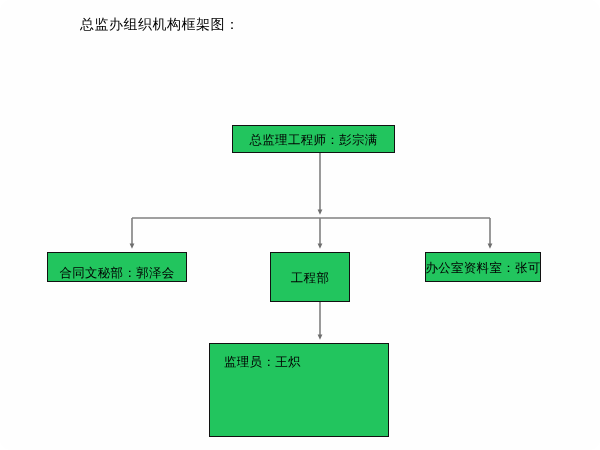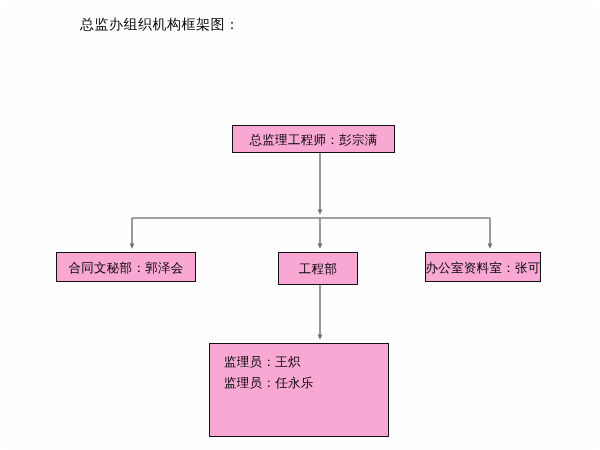--- a/index.html
+++ b/index.html
@@ -28,48 +28,48 @@
     font-size: 14px;
     line-height: 20px;
     letter-spacing: 0.5px;
     color: #000;
     white-space: nowrap;
   }
   .node {
     position: absolute;
     box-sizing: border-box;
     border: 1px solid #111111;
-    background: #f9a8d4;
+    background: #22c55e;
     display: flex;
     align-items: center;
     justify-content: center;
     font-size: 12.5px;
     line-height: 17px;
     letter-spacing: 0.3px;
     color: #000000;
     white-space: nowrap;
   }
   #node-chief {
     left: 232px;
     top: 125px;
     width: 163px;
     height: 28px;
   }
   #node-contract {
-    left: 56px;
+    left: 47px;
     top: 252px;
     width: 140px;
     height: 30px;
+    align-items: flex-end;
   }
   #node-engineering {
     left: 270px;
     top: 252px;
     width: 80px;
-    height: 33px;
-    margin-left: 8px;
+    height: 50px;
   }
   #node-office {
     left: 425px;
     top: 252px;
     width: 116px;
     height: 30px;
   }
   #node-supervisors {
     left: 209px;
     top: 343px;
@@ -132,16 +132,15 @@
   <div class="node" id="node-engineering">
     <span>工程部</span>
   </div>
 
   <div class="node" id="node-office">
     <span>办公室资料室：张可</span>
   </div>
 
   <div class="node" id="node-supervisors">
     <div class="supervisor-line">监理员：王炽</div>
-    <div class="supervisor-line">监理员：任永乐</div>
   </div>
 
 </div>
 
 </body></html>

